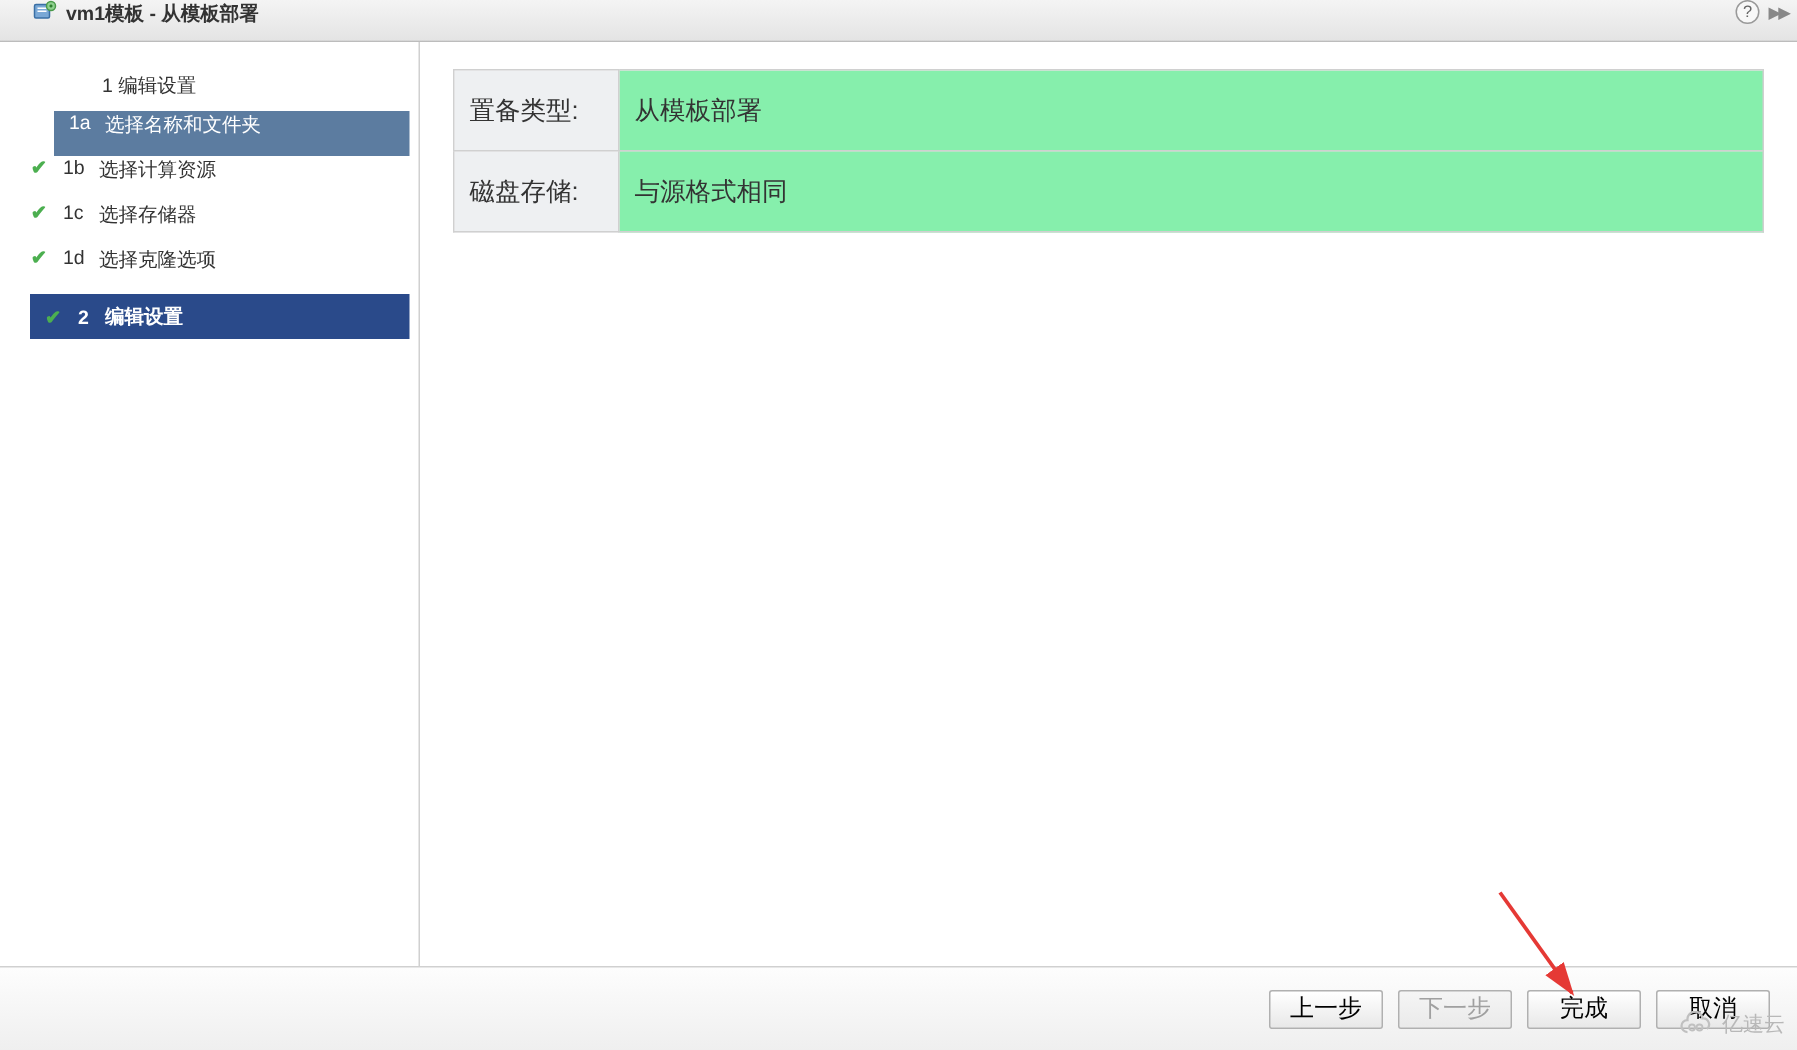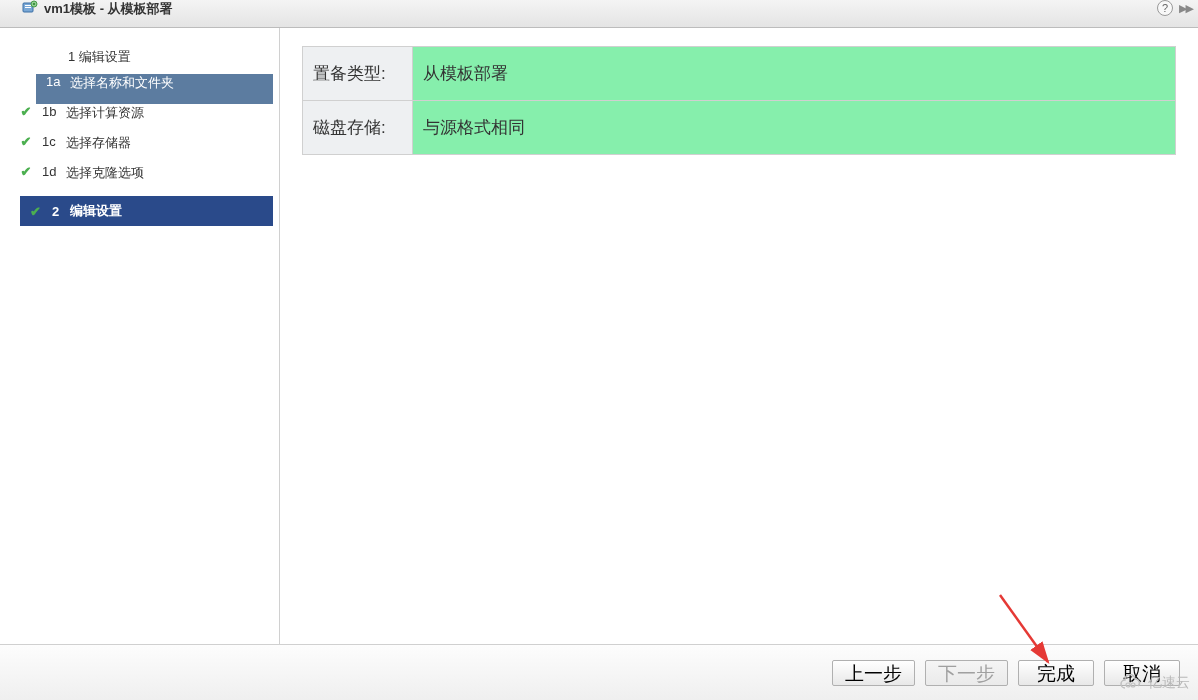--- a/index.html
+++ b/index.html
@@ -104,21 +104,21 @@
     justify-content: flex-end;
     padding: 0 18px;
     gap: 10px;
   }
   .btn {
     min-width: 76px;
     height: 26px;
     background: linear-gradient(to bottom, #ffffff, #e8e8e8);
     border: 1px solid #b0b0b0;
     border-radius: 2px;
-    font-size: 19px;
+    font-size: 16px;
     cursor: pointer;
     padding: 0 12px;
   }
   .btn:disabled, .btn.disabled {
     color: #a0a0a0;
     cursor: default;
     background: linear-gradient(to bottom, #f5f5f5, #eaeaea);
   }
 
   

